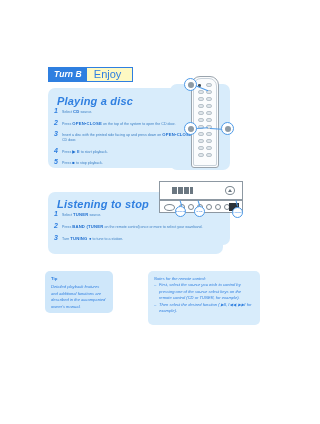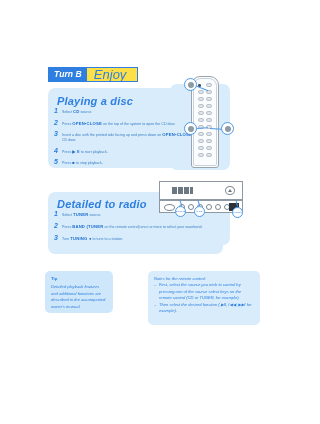--- a/index.html
+++ b/index.html
@@ -8,22 +8,22 @@
     font-family:"Liberation Sans", sans-serif;
     overflow:hidden;position:relative;
   }
   #page{position:absolute;left:0;top:0;width:300px;height:424px;}
 
   
   .step-header{position:absolute;left:48px;top:67px;display:flex;
     border:1px solid #2f7fe0;height:15px;box-sizing:border-box;}
   .step-tab{background:#2f7fe0;color:#ffffff;font-weight:bold;font-style:italic;
     font-size:8.5px;line-height:13px;padding:0 5px;letter-spacing:.1px;}
-  .step-name{background:#fde047;color:#2f7fe0;font-style:italic;
-    font-size:13px;line-height:13px;padding:0 11px 0 7px;}
+  .step-name{background:#fef9c3;color:#2f7fe0;
+    font-size:11px;line-height:13px;padding:0 11px 0 7px;}
 
   
   .panel{position:absolute;background:#d8ecfb;border-radius:7px;}
   #panel-disc{left:48px;top:88px;width:175px;height:80px;}
   #panel-radio{left:48px;top:192px;width:175px;height:62px;}
   #panel-illus-1{left:170px;top:84px;width:60px;height:86px;border-radius:7px;background:#d8ecfb;}
   #panel-illus-2{left:170px;top:190px;width:60px;height:55px;border-radius:7px;background:#d8ecfb;}
 
   .panel-title{position:absolute;color:#2f7fe0;font-weight:bold;font-style:italic;
     font-size:11px;letter-spacing:.2px;}
@@ -120,21 +120,21 @@
           <span class="step-text"><span>Press </span><span class="b">▶ II</span><span> to start playback.</span></span>
         </div>
         <div class="step-row" style="margin-bottom: 4.5px;">
           <span class="step-num">5</span>
           <span class="step-text"><span>Press </span><span class="b">■</span><span> to stop playback.</span></span>
         </div>
       </div>
   </div>
 
   <div class="panel" id="panel-radio">
-    <div class="panel-title" style="left:9px;top:6px;">Detailed to radio</div>
+    <div class="panel-title" style="left:9px;top:6px;">Listening to stop</div>
     <div class="steps" id="steps-radio" style="top:19px;">
         <div class="step-row" style="margin-bottom: 5px;">
           <span class="step-num">1</span>
           <span class="step-text"><span>Select </span><span class="b">TUNER</span><span> source.</span></span>
         </div>
         <div class="step-row" style="margin-bottom: 5px;">
           <span class="step-num">2</span>
           <span class="step-text"><span>Press </span><span class="b">BAND (TUNER</span><span> on the remote control) once or more to select your waveband.</span></span>
         </div>
         <div class="step-row" style="margin-bottom: 5px;">

